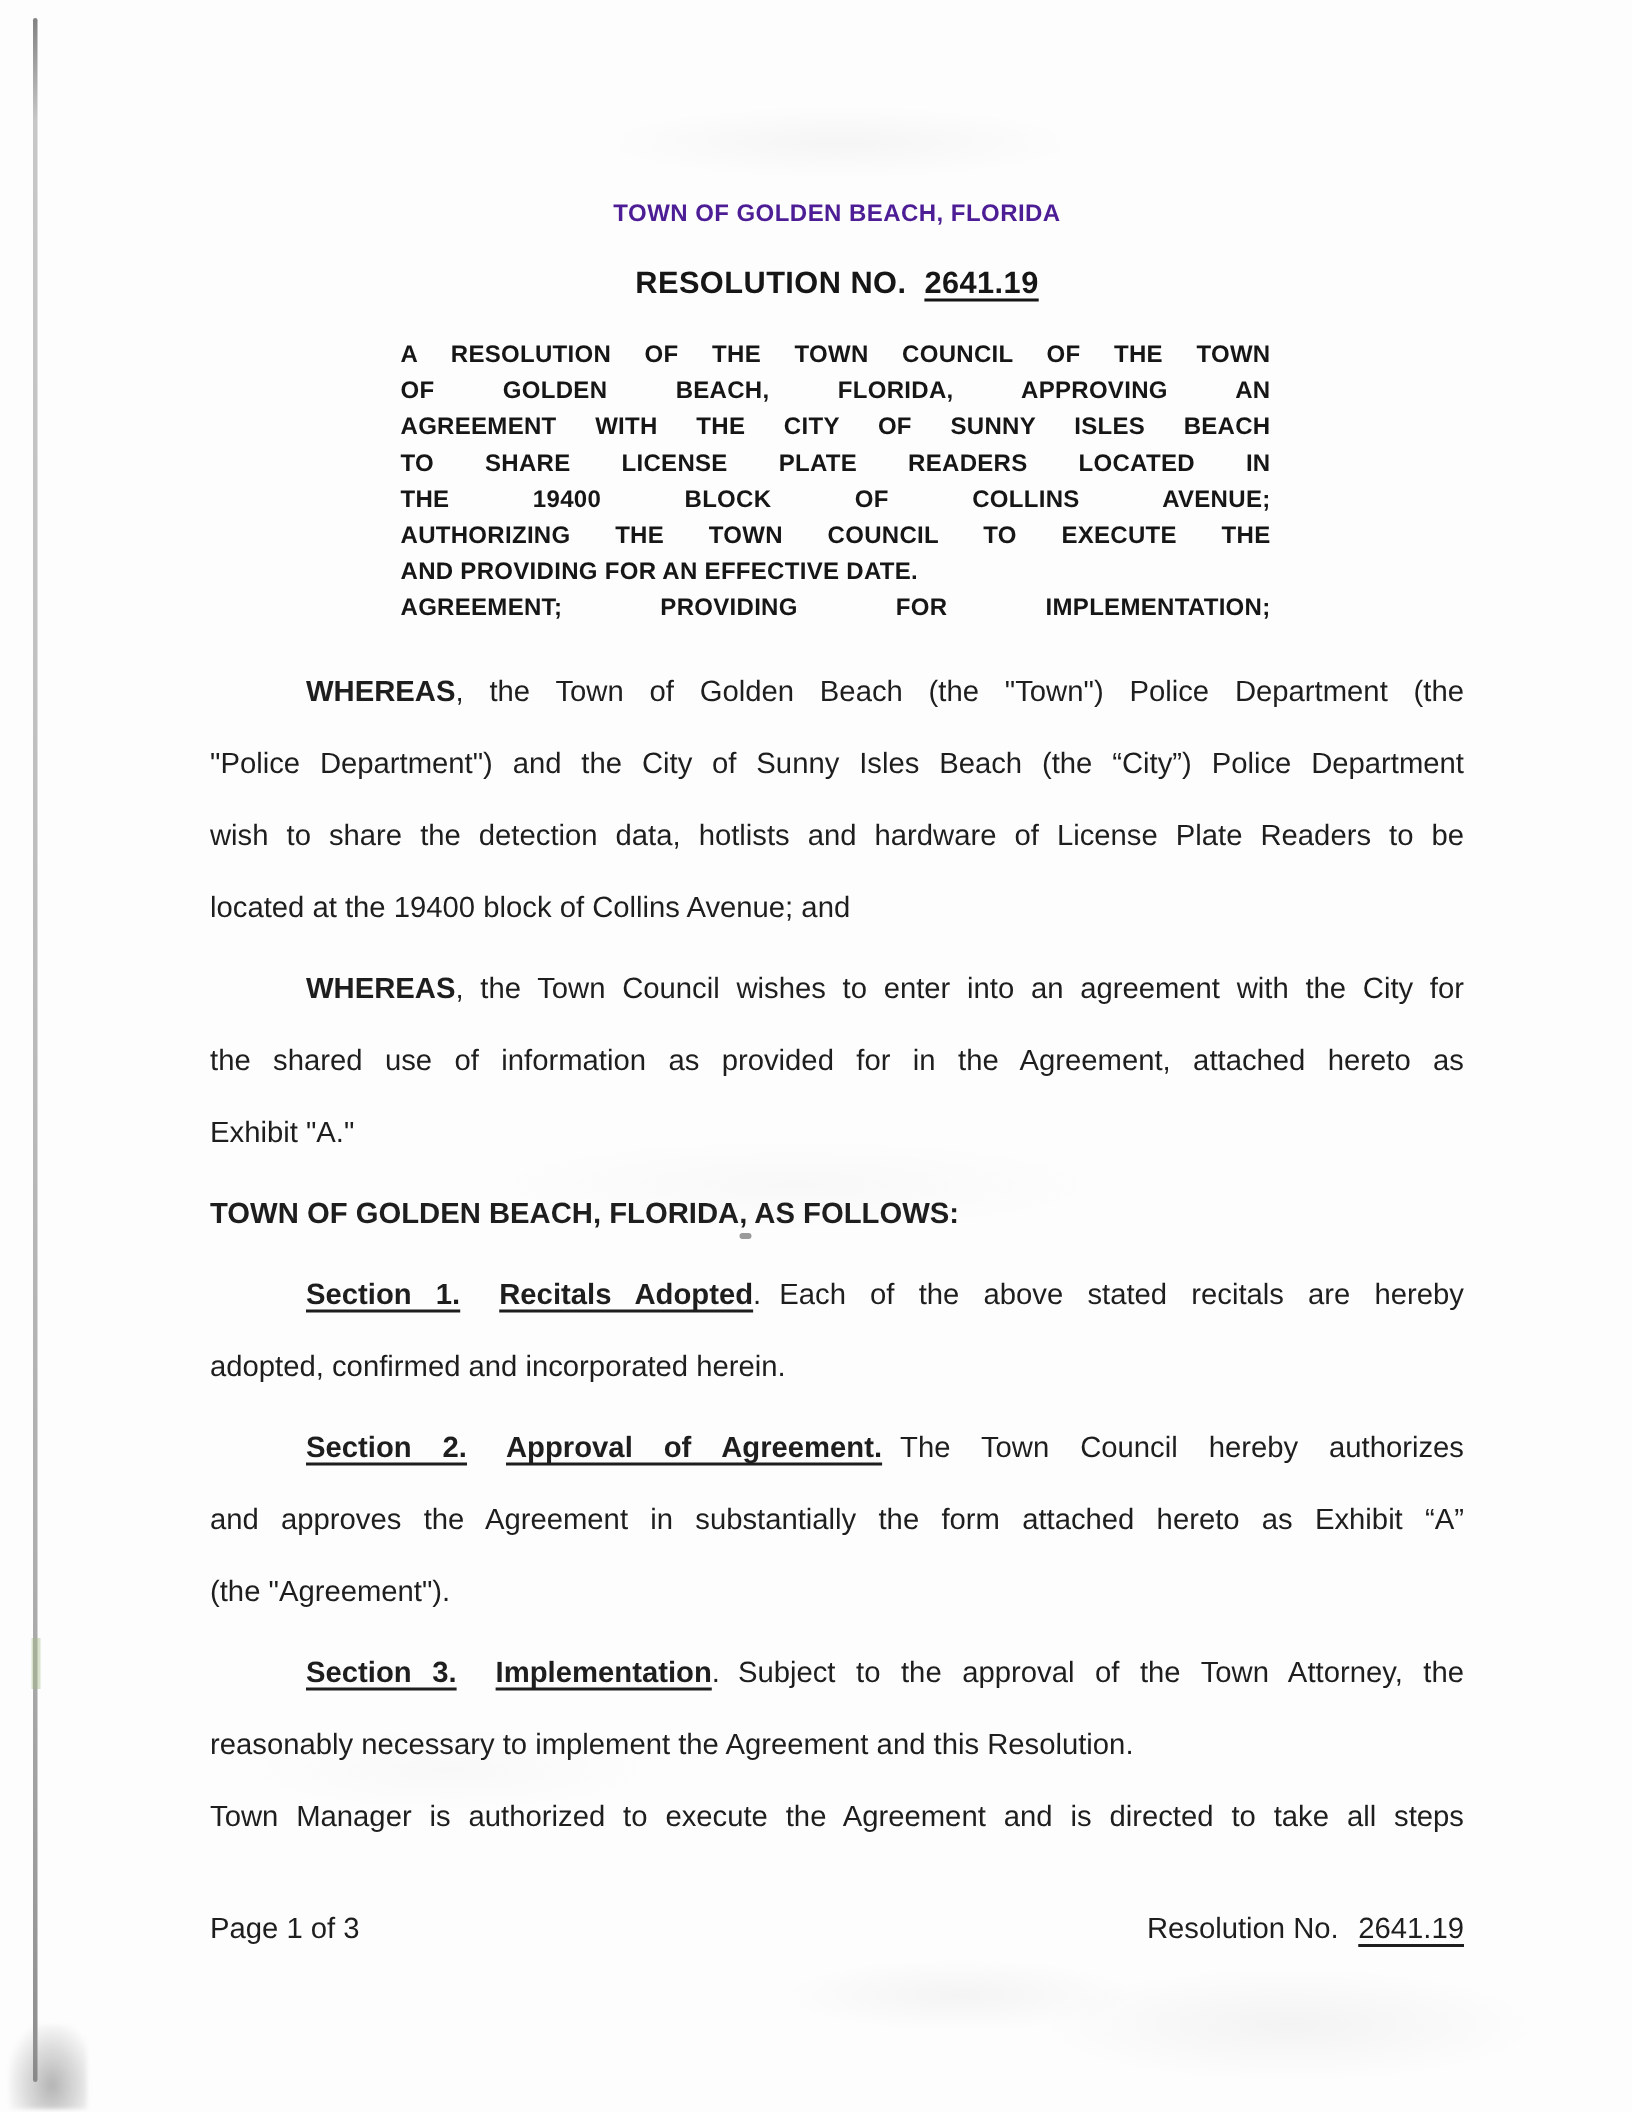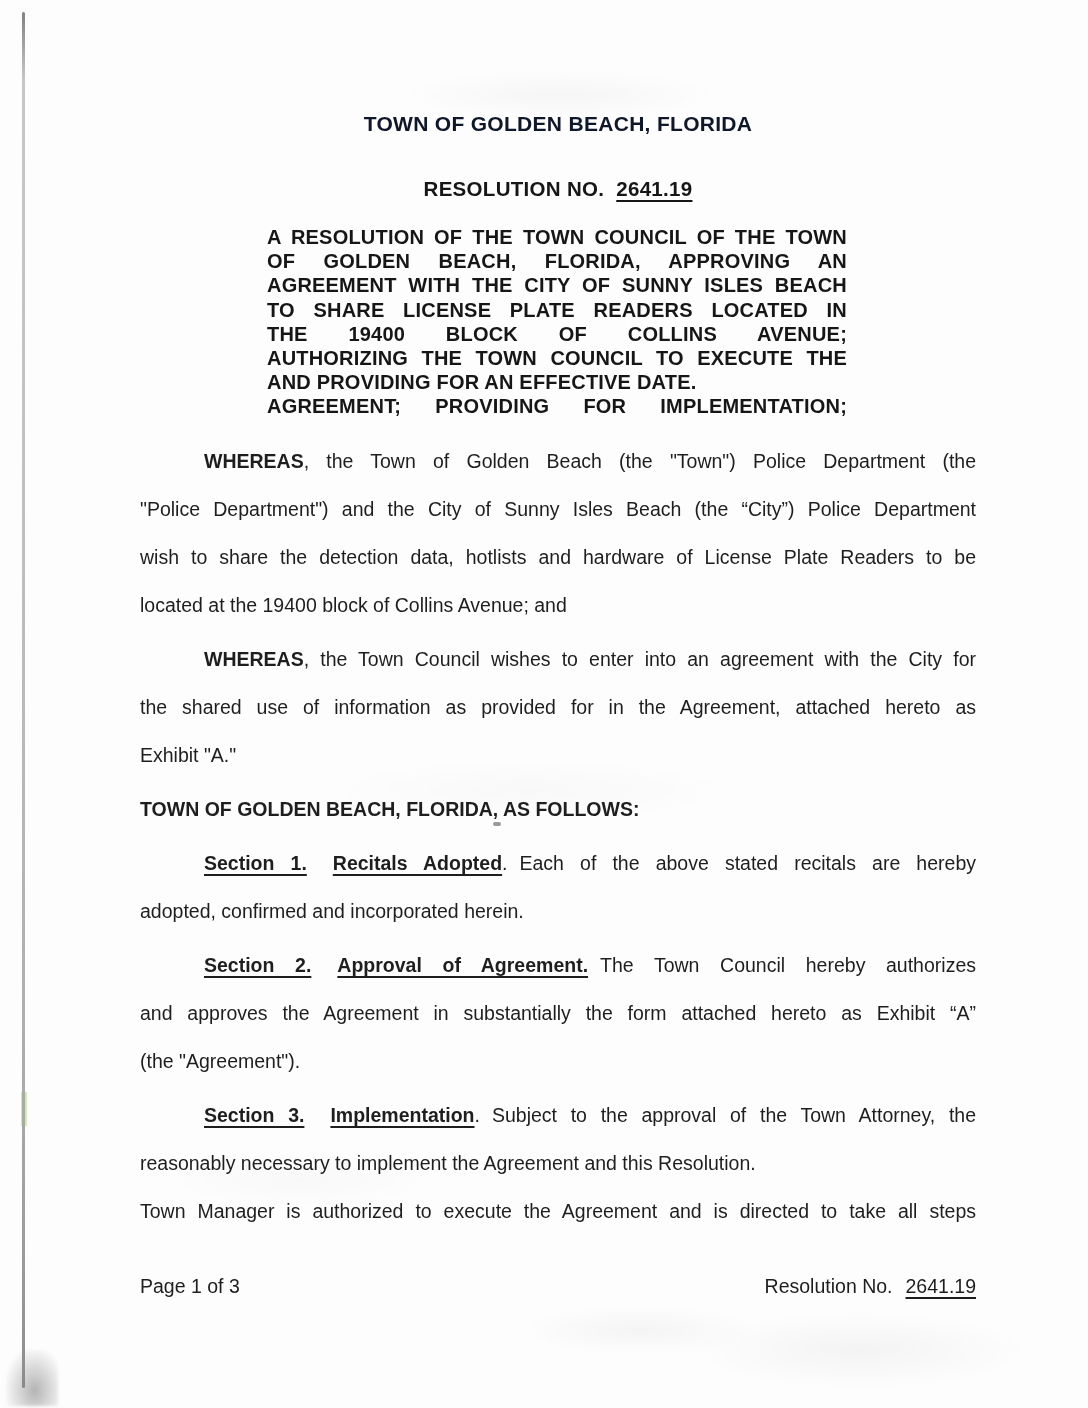--- a/index.html
+++ b/index.html
@@ -44,43 +44,43 @@
       radial-gradient(ellipse 300px 45px at 530px 790px, rgba(0,0,0,0.020), transparent 70%),
       radial-gradient(ellipse 170px 35px at 640px 1330px, rgba(0,0,0,0.035), transparent 70%),
       radial-gradient(ellipse 240px 55px at 860px 1350px, rgba(0,0,0,0.040), transparent 70%),
       radial-gradient(ellipse 200px 40px at 300px 1180px, rgba(0,0,0,0.018), transparent 70%);
   }
 
   
   .content { position: absolute; left: 140px; top: 0; width: 836px; height: 100%; }
 
   .doc-title {
-    position: absolute; top: 112px; left: 0; width: 100%;
+    position: absolute; top: 134px; left: 0; width: 100%;
     margin: 0; text-align: center;
-    font-size: 21px; font-weight: 700; letter-spacing: 0.3px;
-    color: #0f172a;
+    font-size: 16px; font-weight: 700; letter-spacing: 0.3px;
+    color: #4c1d95;
   }
   .doc-subtitle {
     position: absolute; top: 177px; left: 0; width: 100%;
     margin: 0; text-align: center;
     font-size: 20.5px; font-weight: 700; letter-spacing: 0.3px;
     color: #161616;
   }
   .sp12 { display: inline-block; width: 12px; }
 
   .u {
     text-decoration: underline;
     text-decoration-thickness: 2px;
     text-underline-offset: 4px;
   }
 
   
   .summary {
     position: absolute; top: 225px; left: 127px; width: 580px;
-    font-size: 20px; font-weight: 700; color: #161616;
+    font-size: 16px; font-weight: 700; color: #161616;
     letter-spacing: 0.2px;
   }
   .summary-line { line-height: 24.2px; text-align: justify; text-align-last: justify; }
   .summary-line.last { text-align-last: left; }
 
   
   .body-text { position: absolute; top: 437px; left: 0; width: 836px; font-size: 19.5px; }
   .para { margin: 0 0 6px 0; }
   .para .line { line-height: 48px; text-align: justify; text-align-last: justify; }
   .para .line.last { text-align-last: left; }

